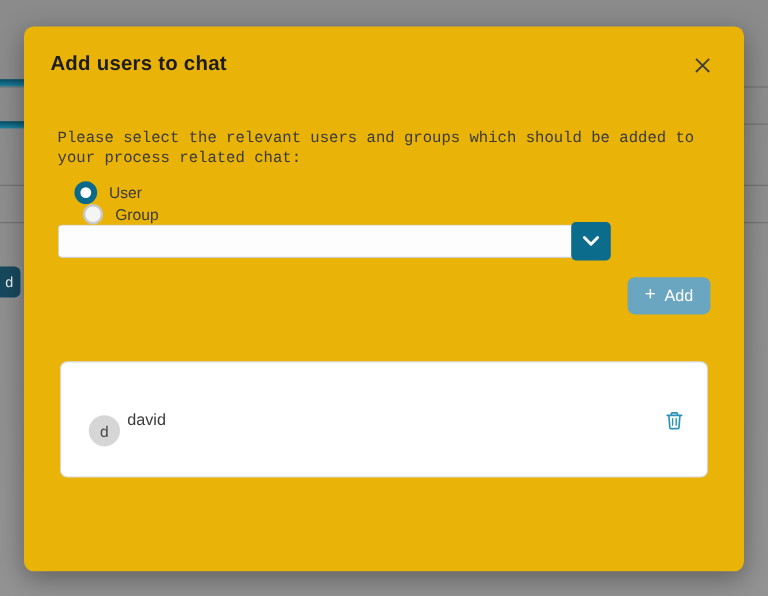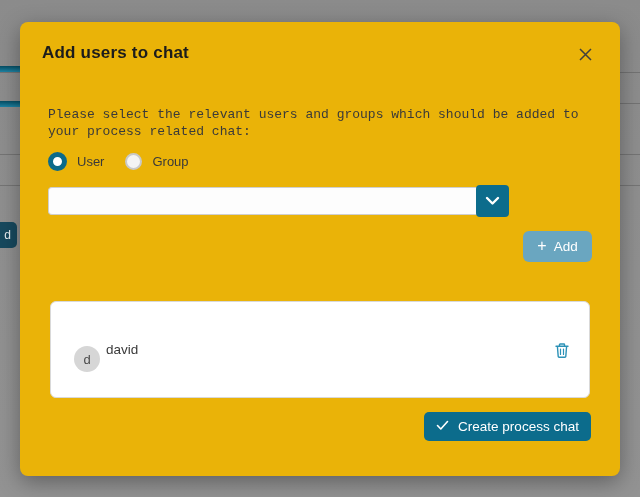--- a/index.html
+++ b/index.html
@@ -43,21 +43,21 @@
     background: none; border: none; cursor: pointer;
     display: flex; align-items: center; justify-content: center;
   }
   .modal-desc {
     position: absolute; left: 28px; top: 84px; width: 536px;
     font-size: 13px; line-height: 17px; color: #3a3a3a; font-family: Liberation Mono, monospace;
   }
 
   
   .radio-row { position: absolute; left: 28px; top: 129px; height: 21px;
-               display: flex; align-items: center; }
+               display: flex; align-items: center; flex-direction: column; }
   .radio-option { display: flex; align-items: center; cursor: pointer; }
   .radio-option + .radio-option { margin-left: 21px; }
   .radio-circle { width: 19px; height: 19px; border-radius: 50%; background: #fff; }
   .radio-circle.on  { border: 5px solid #0b6a8a; }
   .radio-circle.off { width: 17px; height: 17px; border: 2px solid #c9c9c9; background: #f4f4f4; }
   .radio-label { margin-left: 10px; font-size: 13px; color: #3a3a3a; }
 
   
   .select-row { position: absolute; left: 28px; top: 163px; height: 32px; display: flex; align-items: center; }
   .select-input {
@@ -179,22 +179,14 @@
             <path d="M2 4.2 H14" stroke="#2d92b7" stroke-width="1.4" stroke-linecap="round"></path>
             <path d="M5.5 4.2 V2.6 Q5.5 2 6.1 2 H9.9 Q10.5 2 10.5 2.6 V4.2" stroke="#2d92b7" stroke-width="1.4" fill="none"></path>
             <path d="M3.4 4.2 L4.2 14.4 Q4.27 15.2 5.1 15.2 H10.9 Q11.73 15.2 11.8 14.4 L12.6 4.2" stroke="#2d92b7" stroke-width="1.4" fill="none"></path>
             <path d="M6.5 7 V12.4 M9.5 7 V12.4" stroke="#2d92b7" stroke-width="1.2" stroke-linecap="round"></path>
           </svg>
         </span>
       </button>
     </div>
   </div>
 
-  <button class="create-btn">
-    <span>
-      <svg width="13" height="11" viewBox="0 0 13 11">
-        <path d="M1.5 5.5 L4.8 9 L11.5 1.5" stroke="#ffffff" stroke-width="1.6" fill="none" stroke-linecap="round" stroke-linejoin="round"></path>
-      </svg>
-    </span>
-    <span>Create process chat</span>
-  </button>
 
 </div>
 
 </body></html>

